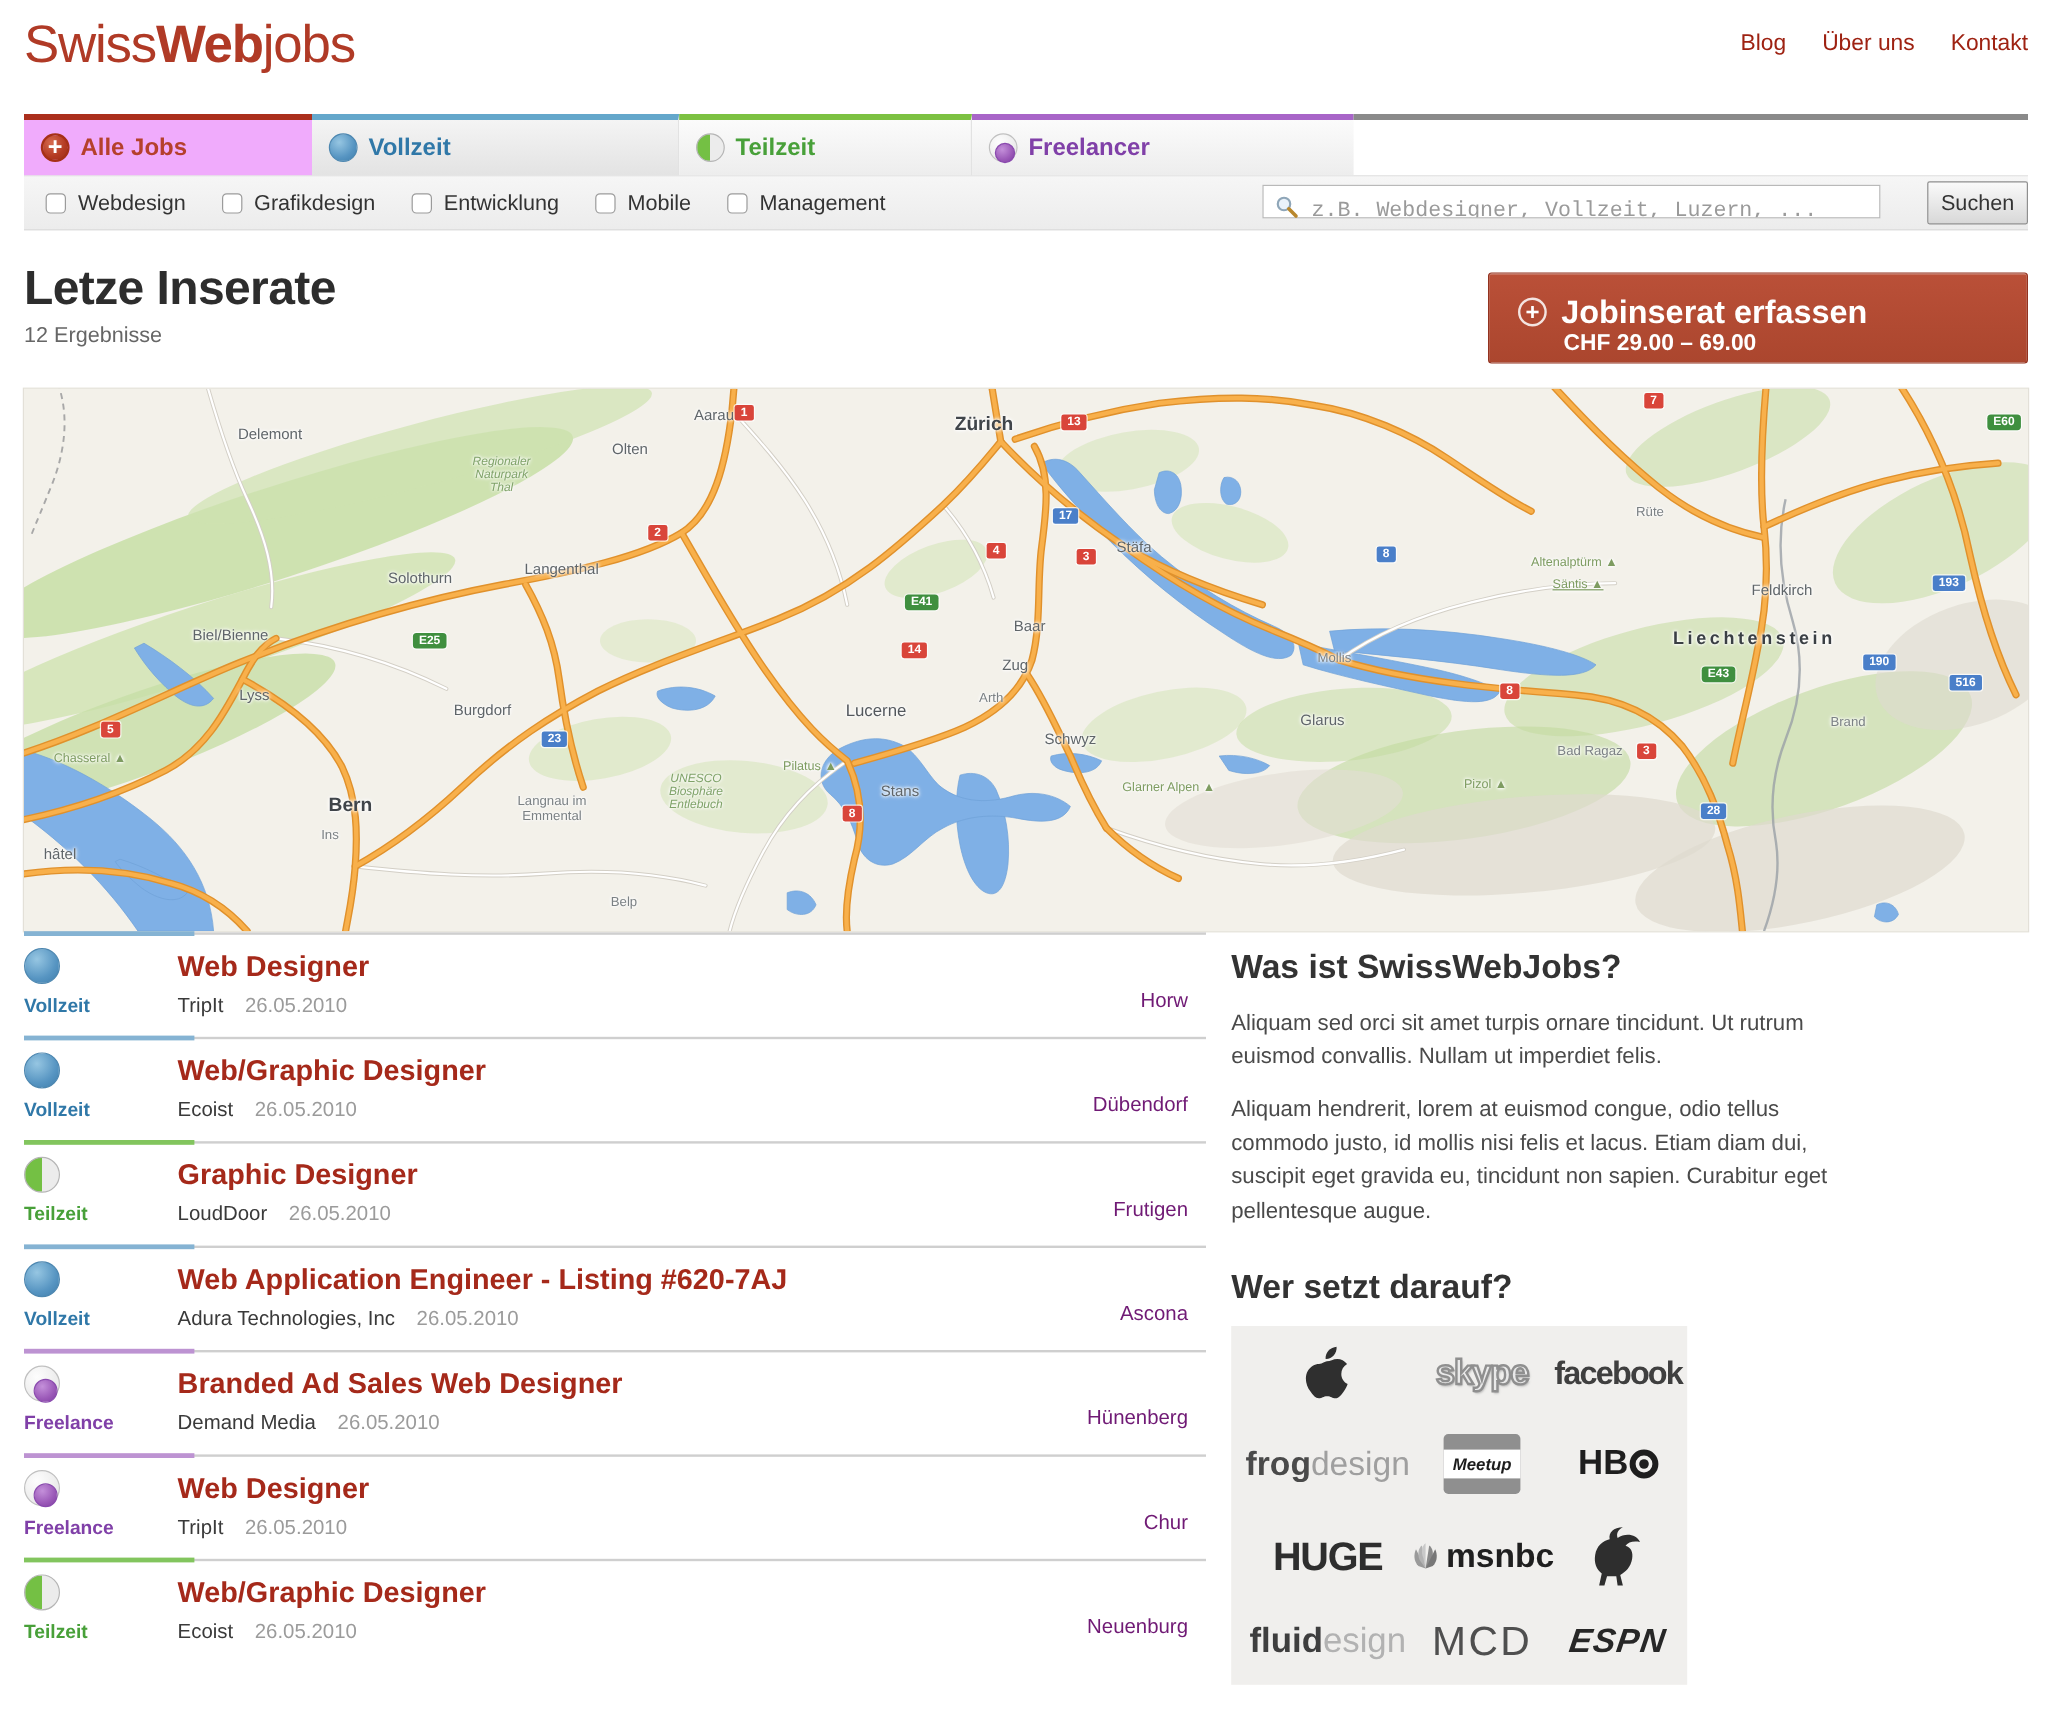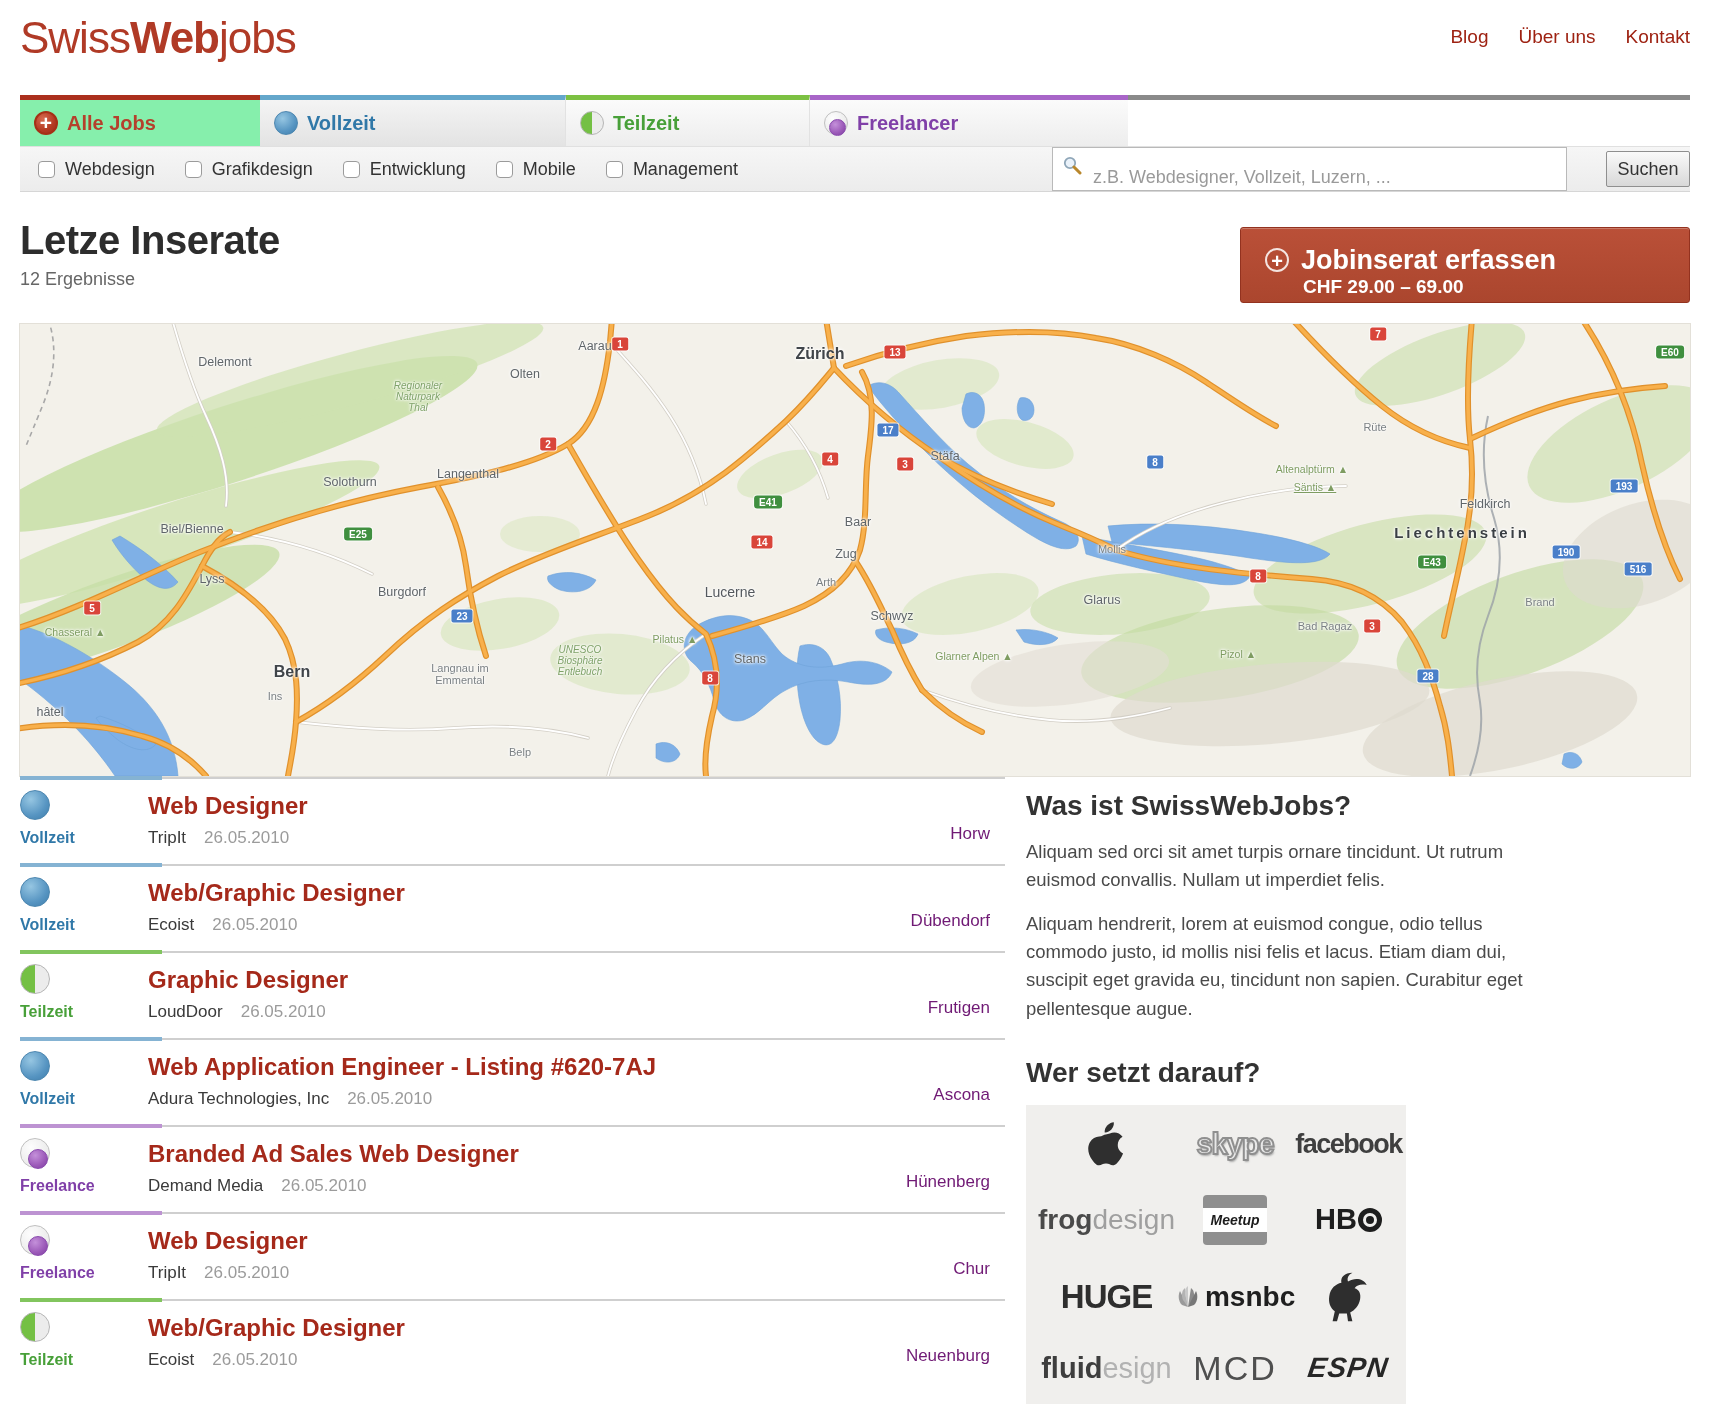--- a/index.html
+++ b/index.html
@@ -12,21 +12,21 @@
   .logo { font-size:44px; color:#b03a26; letter-spacing:-1px; line-height:48px; }
   .logo b { font-weight:bold; }
   .topnav { display:flex; gap:30px; padding-top:12px; }
   .topnav a { color:#9e2212; font-size:19px; text-decoration:none; }
 
   
   .tabs { display:flex; margin-top:33px; height:51px; }
   .tab { height:51px; border-top:5px solid #999; display:flex; align-items:center; gap:9px;
          padding:0 0 0 14px; cursor:pointer; background:linear-gradient(#fbfbfb,#ededed); border-right:1px solid #e2e2e2;}
   .tab .lbl { font-size:20px; font-weight:bold; }
-  .tab-alle { width:240px; border-top-color:#ab2f1d; background:#86efac; border-right:none;}
+  .tab-alle { width:240px; border-top-color:#ab2f1d; background:#f0abfc; border-right:none;}
   .tab-alle .lbl { color:#b5402c; }
   .tab-voll { width:306px; border-top-color:#64a7cb; background:linear-gradient(#f4f4f4,#e3e3e3); }
   .tab-voll .lbl { color:#3078a8; }
   .tab-teil { width:244px; border-top-color:#7cc142; }
   .tab-teil .lbl { color:#48a039; }
   .tab-free { width:318px; border-top-color:#a865c8; border-right:none; }
   .tab-free .lbl { color:#8040a8; }
   .tab-fill { flex:1; border-top:5px solid #8a8a8a; }
 
   
@@ -43,22 +43,22 @@
                background:radial-gradient(circle at 35% 30%, #c490da, #9b59b8 60%, #7e3fa0); }
 
   
   .fbar { height:46px; background:linear-gradient(#f6f6f6,#ececec); border-top:1px solid #e0e0e0;
           border-bottom:1px solid #d6d6d6; display:flex; align-items:center; padding:0 0 0 18px; }
   .checks { display:flex; gap:30px; flex:1; }
   .chk { display:flex; align-items:center; gap:10px; font-size:18px; color:#333; cursor:pointer; }
   .cb { width:17px; height:17px; border:1px solid #9b9b9b; border-radius:4px; background:#fff; }
   .searchgrp { display:flex; align-items:center; }
   .searchbox { position:relative; width:515px; }
-  .searchbox input { width:515px; height:44px; border:1px solid #b9b9b9; background:#fff; font-size:18px;
-          padding:16px 10px 0 40px; color:#444; font-family:Liberation Sans, sans-serif; }
+  .searchbox input { width:515px; height:28px; border:1px solid #b9b9b9; background:#fff; font-size:18px;
+          padding:16px 10px 0 40px; color:#444; font-family:Liberation Mono, monospace; }
   .searchbox input::placeholder { color:#9a9a9a; }
   .mag { position:absolute; left:10px; top:8px; width:20px; height:20px; }
   .btn-suchen { margin-left:39px; width:84px; height:36px; border:1px solid #8f8f8f; border-radius:2px;
           background:linear-gradient(#fafafa,#d8d8d8); font-size:18px; color:#333; cursor:pointer;
           font-family:"Liberation Sans",sans-serif; }
 
   
   .results-head { margin-top:26px; }
   .results-head h1 { font-size:40px; color:#2d2d2d; letter-spacing:-0.5px; }
   .results-count { font-size:18px; color:#666; margin-top:6px; }
@@ -330,21 +330,21 @@
         <span class="ml ml-peak" style="left: 655px; top: 315px;">Pilatus ▲</span>
         <span class="ml ml-city" style="left: 730px; top: 335px;">Stans</span>
         <span class="ml ml-city" style="left: 872px; top: 292px;">Schwyz</span>
         <span class="ml ml-small" style="left: 806px; top: 258px;">Arth</span>
         <span class="ml ml-city" style="left: 838px; top: 198px;">Baar</span>
         <span class="ml ml-city" style="left: 826px; top: 230px;">Zug</span>
         <span class="ml ml-city" style="left: 1082px; top: 276px;">Glarus</span>
         <span class="ml ml-small" style="left: 1092px; top: 225px;">Mollis</span>
         <span class="ml ml-peak" style="left: 954px; top: 332px;">Glarner Alpen ▲</span>
         <span class="ml ml-country" style="left: 1442px; top: 208px;">Liechtenstein</span>
-        <span class="ml ml-city" style="left: 1465px; top: 180px;">Feldkirch</span>
+        <span class="ml ml-city" style="left: 1465px; top: 168px;">Feldkirch</span>
         <span class="ml ml-small" style="left: 1355px; top: 103px;">Rüte</span>
         <span class="ml ml-peak" style="left: 1292px; top: 145px;">Altenalptürm ▲</span>
         <span class="ml ml-peak" style="left: 1295px; top: 163px; text-decoration: underline;">Säntis ▲</span>
         <span class="ml ml-small" style="left: 1520px; top: 278px;">Brand</span>
         <span class="ml ml-small" style="left: 1305px; top: 302px;">Bad Ragaz</span>
         <span class="ml ml-peak" style="left: 1218px; top: 330px;">Pizol ▲</span>
         <span class="ml ml-city" style="left: 30px; top: 388px;">hâtel</span>
         <span class="ml ml-small" style="left: 255px; top: 372px;">Ins</span>
         <span class="ml ml-small" style="left: 500px; top: 428px;">Belp</span>
         <span class="sh sh-r" style="left: 600px; top: 20px;">1</span>

